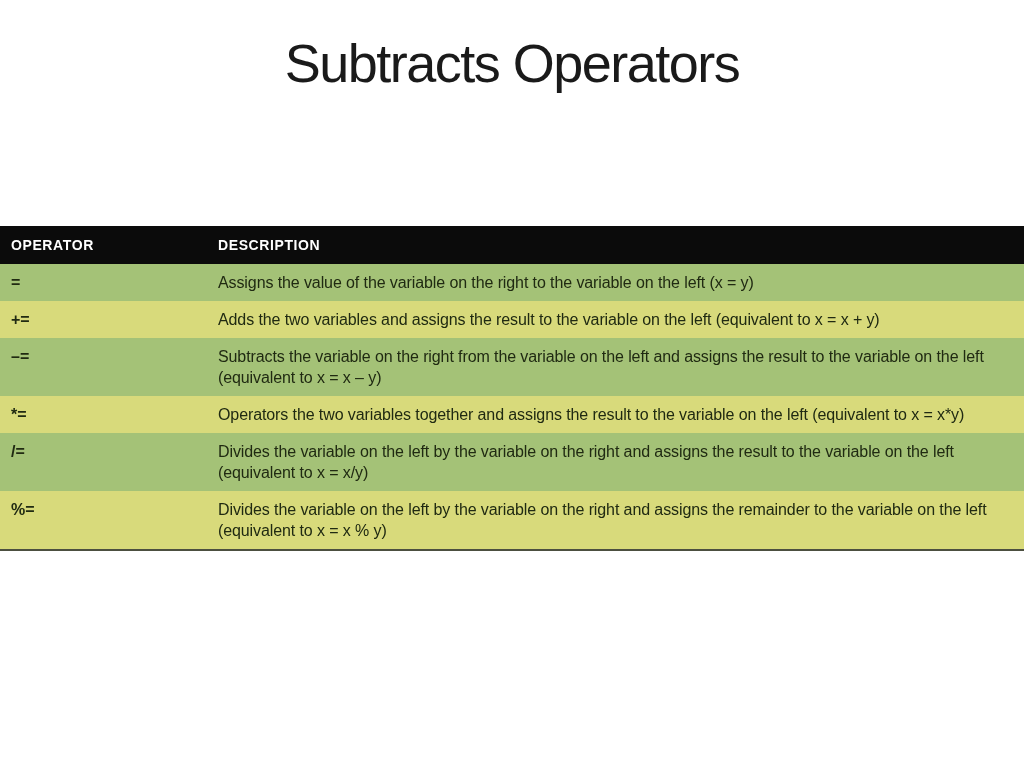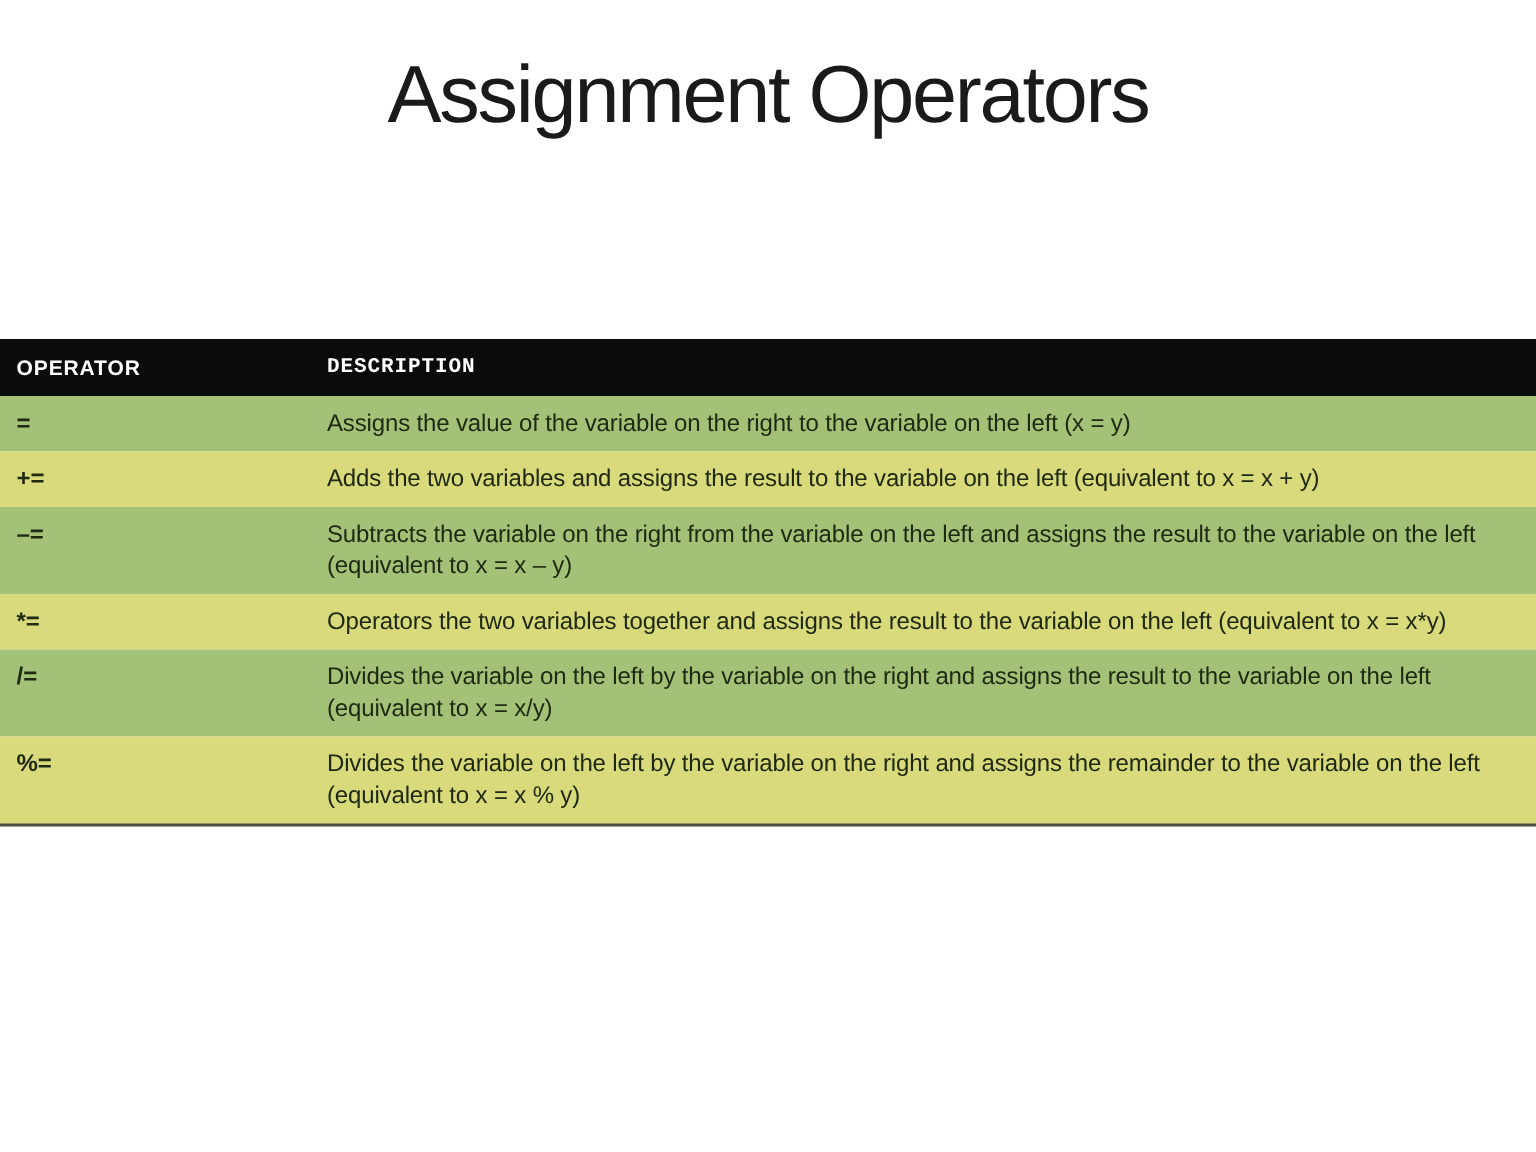--- a/index.html
+++ b/index.html
@@ -57,21 +57,21 @@
     color: var(--header-text);
     text-align: left;
     font-size: 14px;
     font-weight: 700;
     letter-spacing: 0.6px;
     height: 38px;
     vertical-align: middle;
     padding: 0;
   }
   table.op-table thead th.th-op   { padding-left: 11px; }
-  table.op-table thead th.th-desc { padding-left: 0; font-family: Liberation Mono, monospace; }
+  table.op-table thead th.th-desc { padding-left: 0; }
   table.op-table td {
     color: var(--row-text);
     font-size: 16px;
     line-height: 21px;
     vertical-align: top;
     padding-top: 8px;
     padding-bottom: 8px;
   }
   table.op-table td.op-cell {
     padding-left: 11px;
@@ -84,21 +84,21 @@
     letter-spacing: -0.1px;
   }
   tr.row-green  td { background: var(--row-green); }
   tr.row-yellow td { background: var(--row-yellow); }
 </style>
 </head>
 <body>
 
 <div class="slide">
 
-  <h1 class="slide-title">Assignment Operators</h1>
+  <h1 class="slide-title">Subtracts Operators</h1>
 
   <div class="op-table-wrap">
     <table class="op-table">
       <colgroup>
         <col class="col-op">
         <col class="col-desc">
       </colgroup>
       <thead>
         <tr>
           <th class="th-op">OPERATOR</th>

